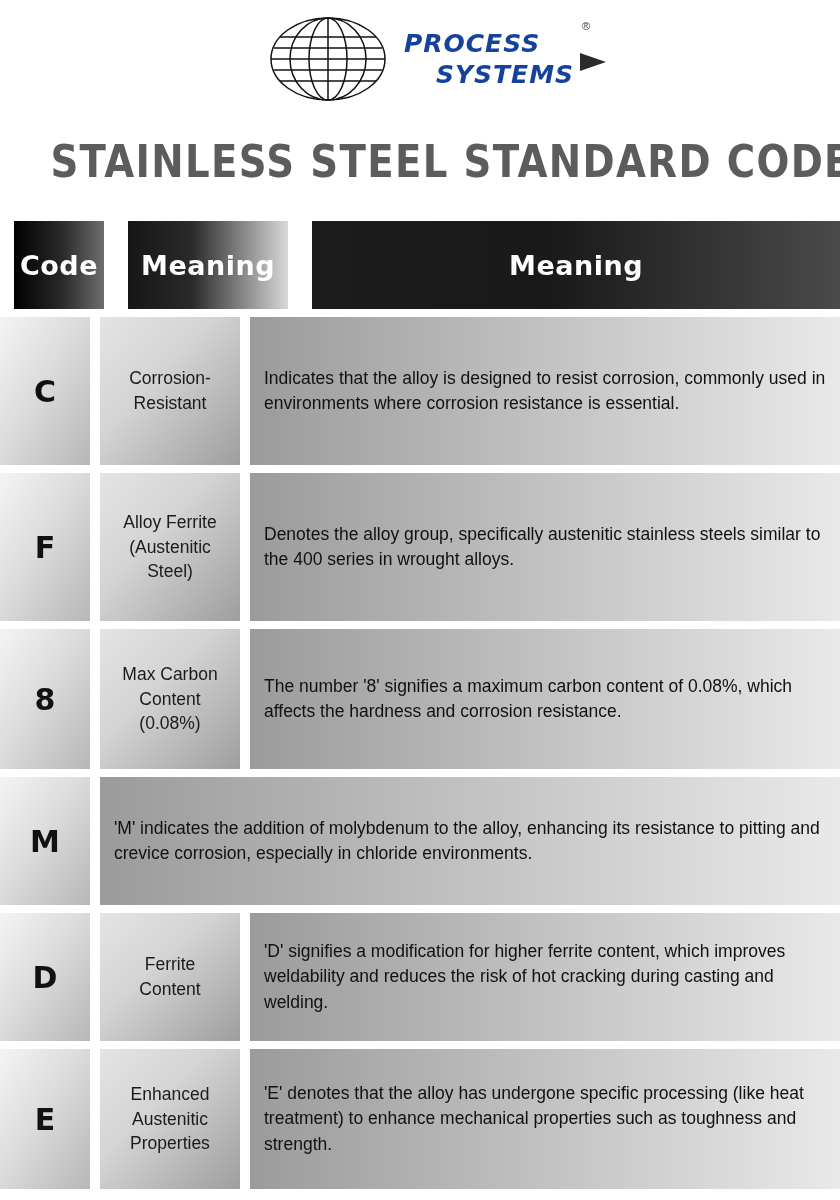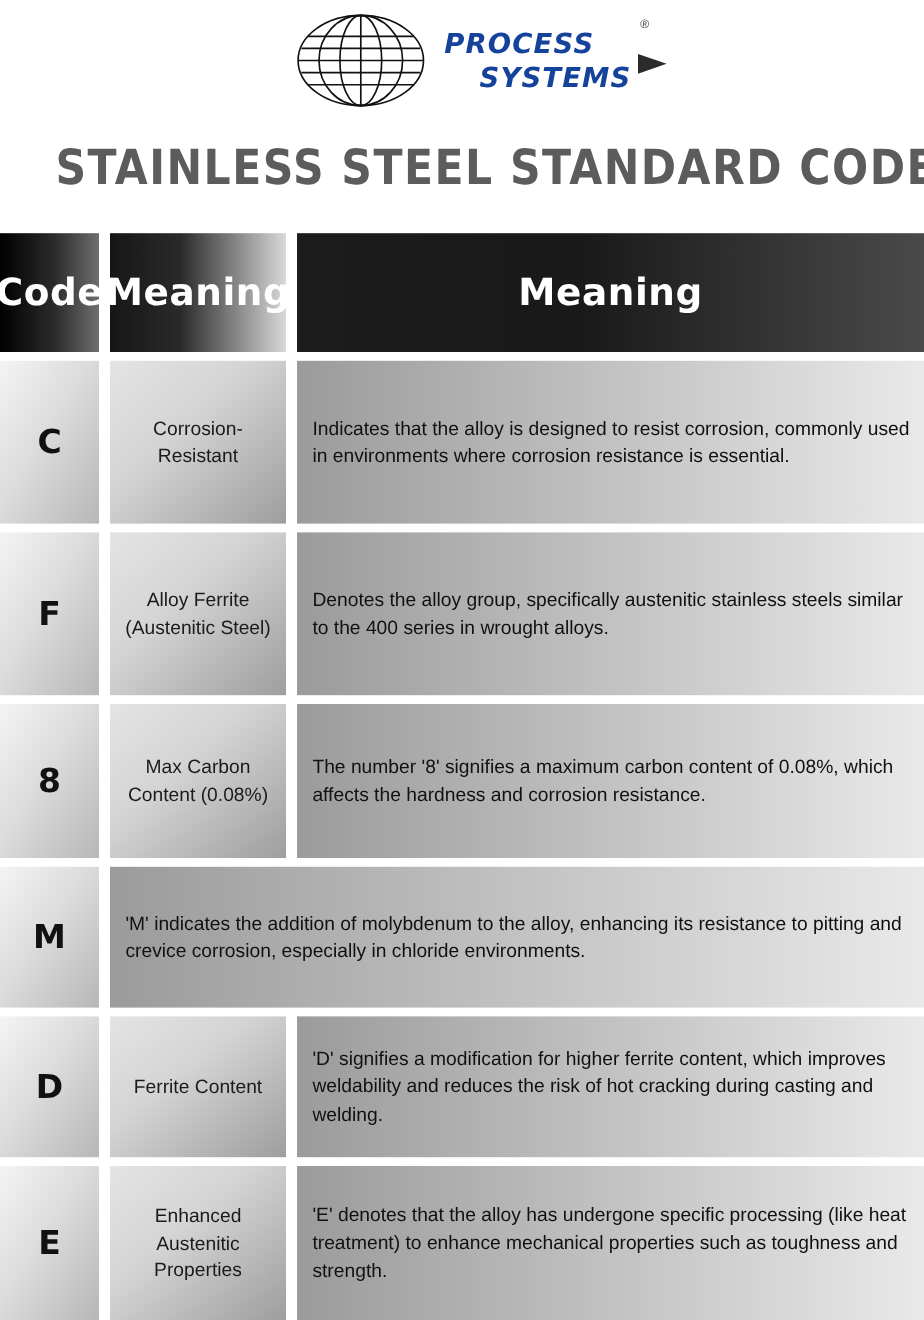--- a/index.html
+++ b/index.html
@@ -108,45 +108,46 @@
   .head-meaning1 {
     width: 160px;
     flex: none;
     background: linear-gradient(to right, #161616 0%, #2a2a2a 40%, #d9d9d9 100%);
   }
   .head-meaning2 {
     flex: 1 1 auto;
     background: linear-gradient(to right, #1c1c1c 0%, #191919 45%, #4a4a4a 100%);
   }
   .head-cell {
-    height: 108px;
+    height: 88px;
     display: flex;
     align-items: center;
     justify-content: center;
     color: #ffffff;
     font-family: "DejaVu Sans", sans-serif;
     font-weight: bold;
-    font-size: 34px;
+    font-size: 27px;
     letter-spacing: 0.5px;
+    margin-left: 14px;
   }
 
   .cell-code {
     width: 90px;
     flex: none;
     background: linear-gradient(to bottom right, #f4f4f4 0%, #dcdcdc 45%, #b7b7b7 100%);
     display: flex;
     align-items: center;
     justify-content: center;
     font-family: "DejaVu Sans", sans-serif;
     font-weight: bold;
     font-size: 30px;
     color: #111111;
   }
   .cell-meaning {
-    width: 160px;
+    width: 140px;
     flex: none;
     background: linear-gradient(to bottom right, #e4e4e4 0%, #d4d4d4 40%, #9e9e9e 100%);
     display: flex;
     align-items: center;
     justify-content: center;
     text-align: center;
     padding: 10px 12px;
     box-sizing: border-box;
     font-size: 17.5px;
     line-height: 1.42;

